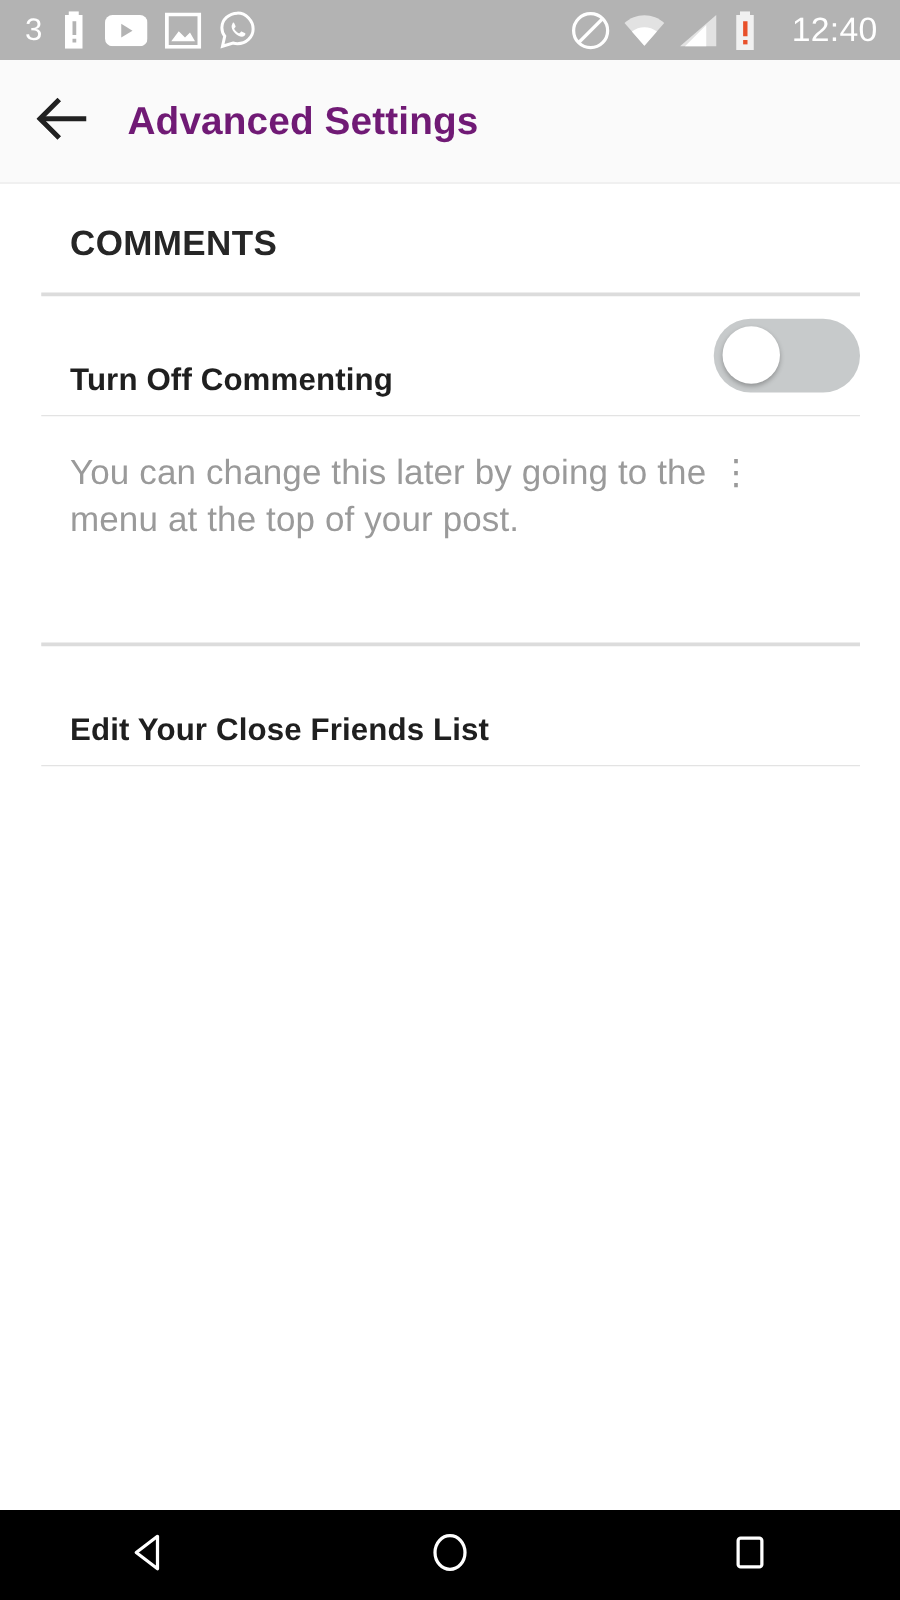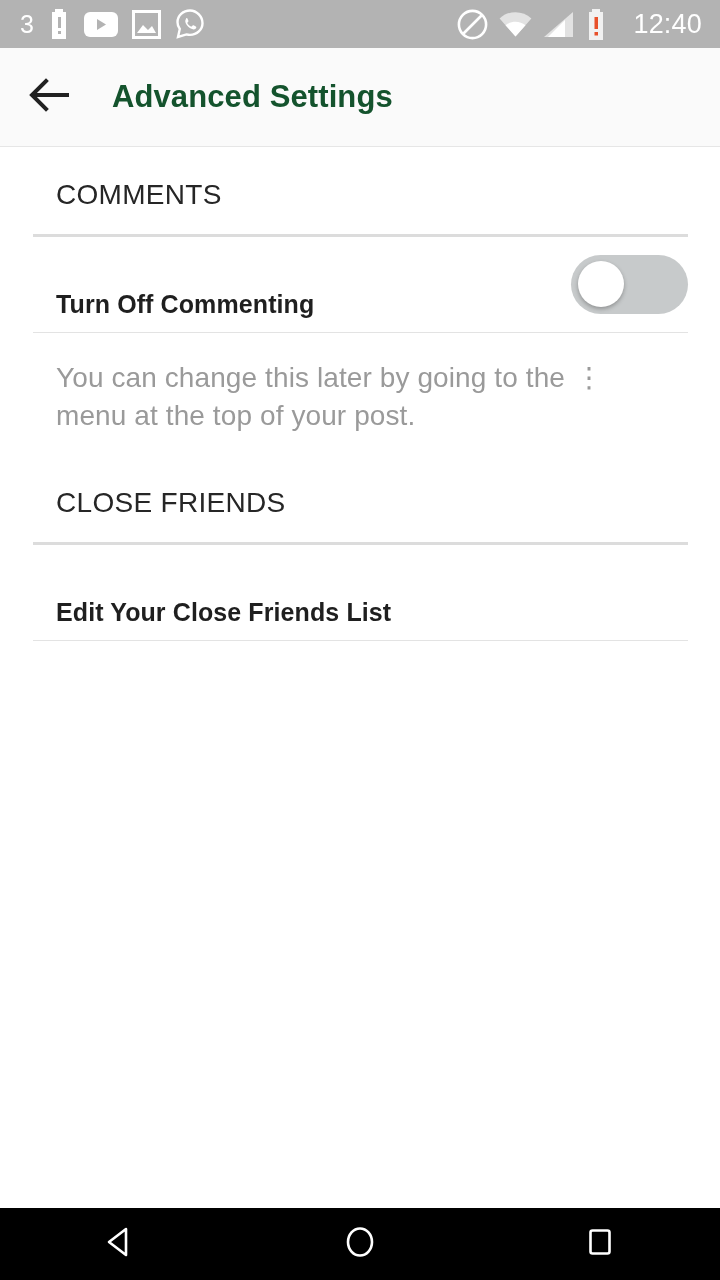--- a/index.html
+++ b/index.html
@@ -80,35 +80,35 @@
     width: 52px;
     height: 52px;
     display: flex;
     align-items: center;
     justify-content: center;
     cursor: pointer;
   }
   .app-title {
     font-size: 31px;
     font-weight: 700;
-    color: #14532d;
-    margin-left: 36px;
+    color: #701a75;
+    margin-left: 26px;
     letter-spacing: 0.1px;
     white-space: nowrap;
   }
 
   
   .content {
     flex: 1 1 auto;
     background: #ffffff;
     overflow: hidden;
   }
   .section-header {
     font-size: 28px;
-    font-weight: 400;
+    font-weight: 700;
     color: #262626;
     letter-spacing: 0.3px;
     padding: 0 0 0 56px;
     line-height: 1;
   }
   .section-rule {
     height: 3px;
     background: #dcdcdc;
     margin: 0 32px 0 33px;
   }
@@ -291,21 +291,20 @@
       <div class="helper-text">
         <span>You can change this later by going to the</span>
         <span class="dots-glyph">⋮</span>
         <span>menu at the top of your post.</span>
       </div>
     </div>
 
     <div class="gap-after-helper"></div>
 
     <div>
-      <div class="section-header">CLOSE FRIENDS</div>
       <div style="height:25px"></div>
       <div class="section-rule"></div>
 
       <div class="row">
         <span class="row-label">Edit Your Close Friends List</span>
       </div>
       <div class="row-rule"></div>
     </div>
 
   </div>

